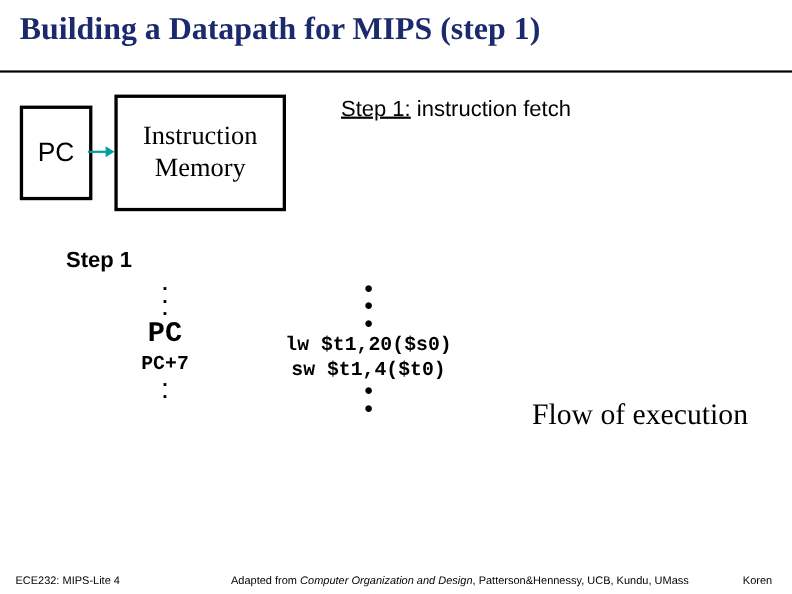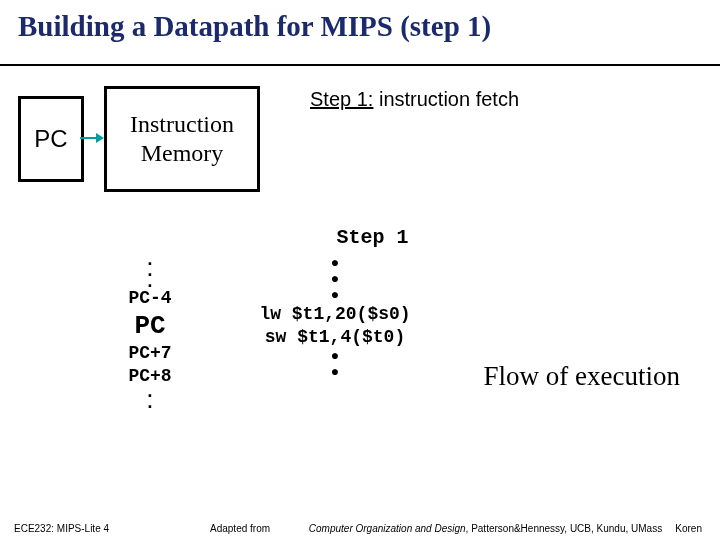--- a/index.html
+++ b/index.html
@@ -76,26 +76,25 @@
   }
   .step-label {
     position: absolute;
     left: 310px;
     top: 22px;
     font-family: Arial, sans-serif;
     font-size: 20px;
   }
   .step-label .u { text-decoration: underline; }
   .step1-header {
-    font-family: Liberation Mono, monospace;
+    font-family: Liberation Sans, sans-serif;
     font-weight: bold;
     font-size: 20px;
-    margin-left: 25px;
+    margin-left: 60px;
     margin-top: 10px;
-    text-align: center;
   }
   .code-area {
     position: relative;
     height: 240px;
     font-family: 'Courier New', monospace;
     font-weight: bold;
   }
   .pc-col {
     position: absolute;
     left: 115px;
@@ -132,21 +131,21 @@
   .footer {
     position: absolute;
     bottom: 6px;
     left: 0;
     width: 720px;
     font-family: Arial, sans-serif;
     font-size: 10px;
   }
   .footer-left { position: absolute; left: 14px; bottom: 0; }
   .footer-mid { position: absolute; left: 210px; bottom: 0; font-style: normal; }
-  .footer-mid .ital { font-style: italic; margin-left: 36px; }
+  .footer-mid .ital { font-style: italic; }
   .footer-right { position: absolute; right: 18px; bottom: 0; }
 </style>
 </head>
 <body>
 
 <div class="title">Building a Datapath for MIPS (step 1)</div>
 
 <div class="diagram-area">
   <div class="pc-box">PC</div>
   <div class="arrow">
@@ -161,24 +160,22 @@
   </div>
 </div>
 
 <div class="step1-header">Step 1</div>
 
 <div class="code-area">
   <div class="pc-col">
     <div class="dot">.</div>
     <div class="dot">.</div>
     <div class="dot">.</div>
-    <div>PC-4</div>
     <div class="big">PC</div>
     <div>PC+7</div>
-    <div>PC+8</div>
     <div class="dot">.</div>
     <div class="dot">.</div>
   </div>
   <div class="instr-col">
     <div class="bullet">●</div>
     <div class="bullet">●</div>
     <div class="bullet">●</div>
     <div>lw $t1,20($s0)</div>
     <div>sw $t1,4($t0)</div>
     <div class="bullet">●</div>

